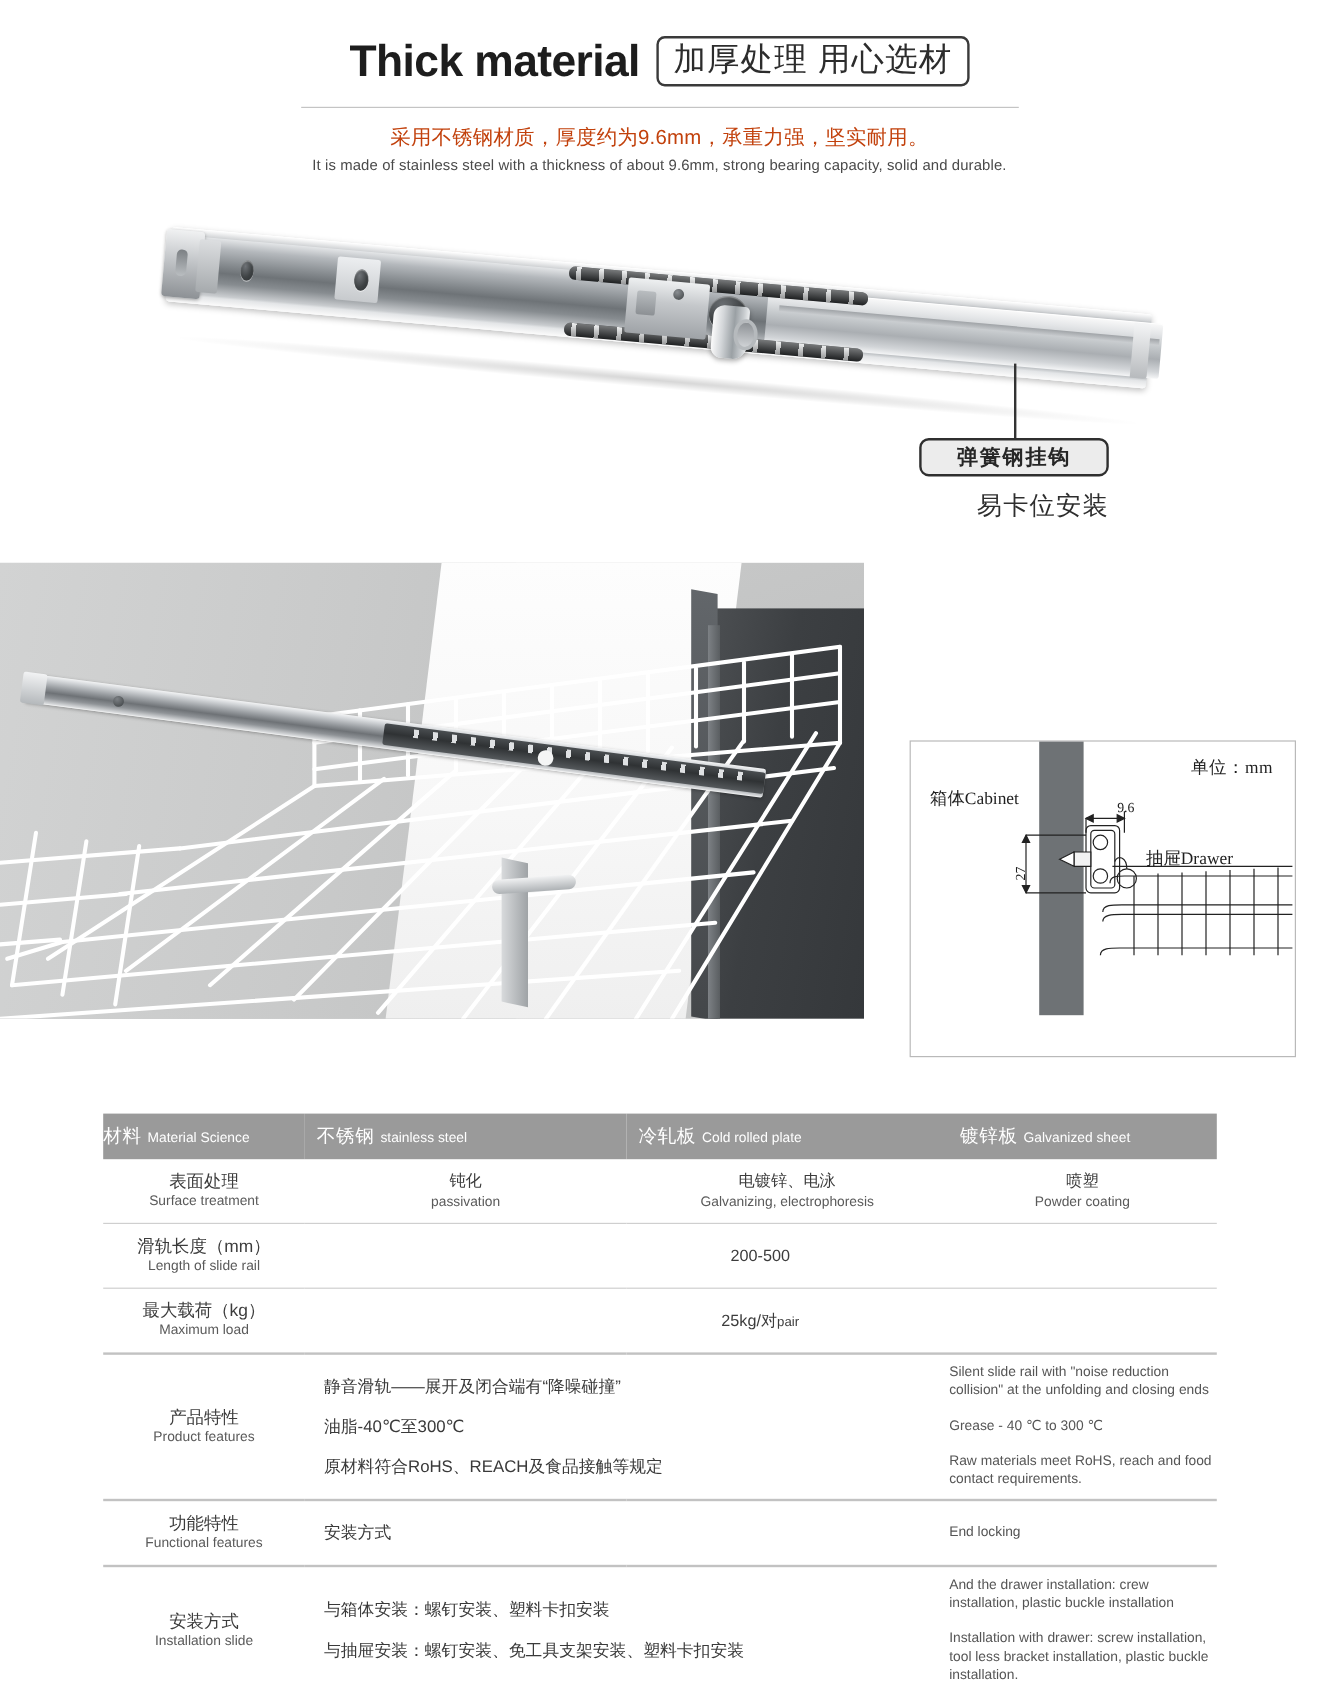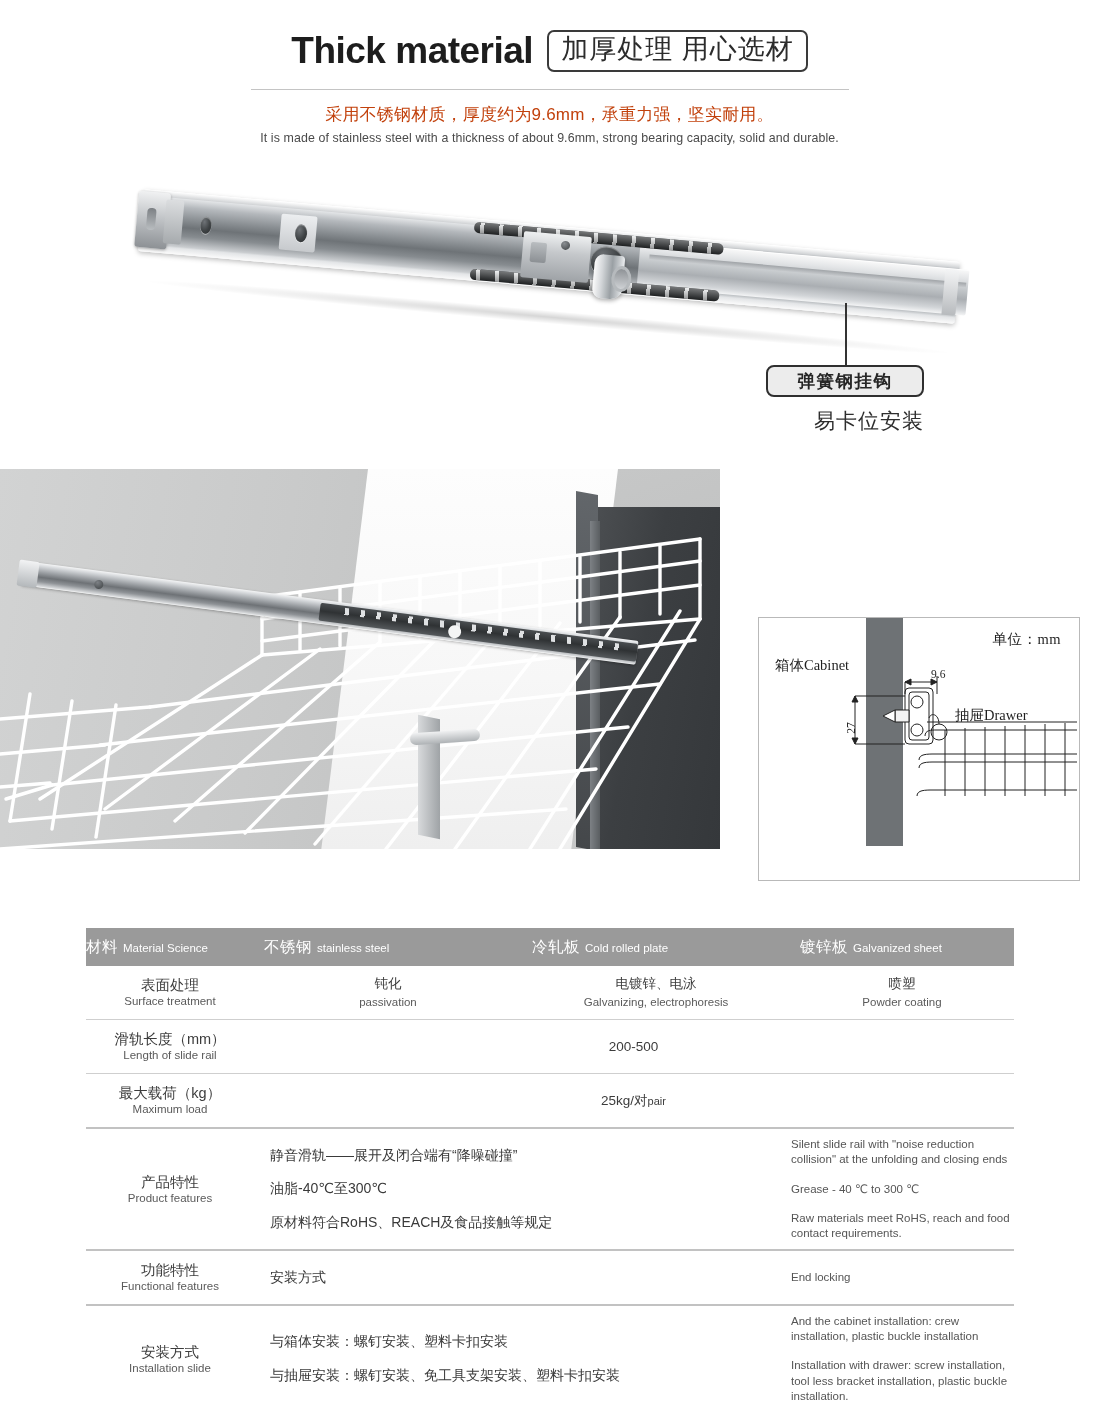--- a/index.html
+++ b/index.html
@@ -624,20 +624,20 @@
     <tr class="rowline-strong">
       <td class="lbl-cell">
         <div class="lbl-cn">安装方式</div>
         <div class="lbl-en">Installation slide</div>
       </td>
       <td colspan="2" class="pad-l">
         <div class="feat-cn">与箱体安装：螺钉安装、塑料卡扣安装</div>
         <div class="feat-cn">与抽屉安装：螺钉安装、免工具支架安装、塑料卡扣安装</div>
       </td>
       <td>
-        <div class="feat-en">And the cabinet installation: crew installation, plastic buckle installation</div>
+        <div class="feat-en">And the drawer installation: crew installation, plastic buckle installation</div>
         <div class="feat-en">Installation with drawer: screw installation, tool less bracket installation, plastic buckle installation.</div>
       </td>
     </tr>
 
   </tbody>
     </table>
 </div>
 
 </body></html>

